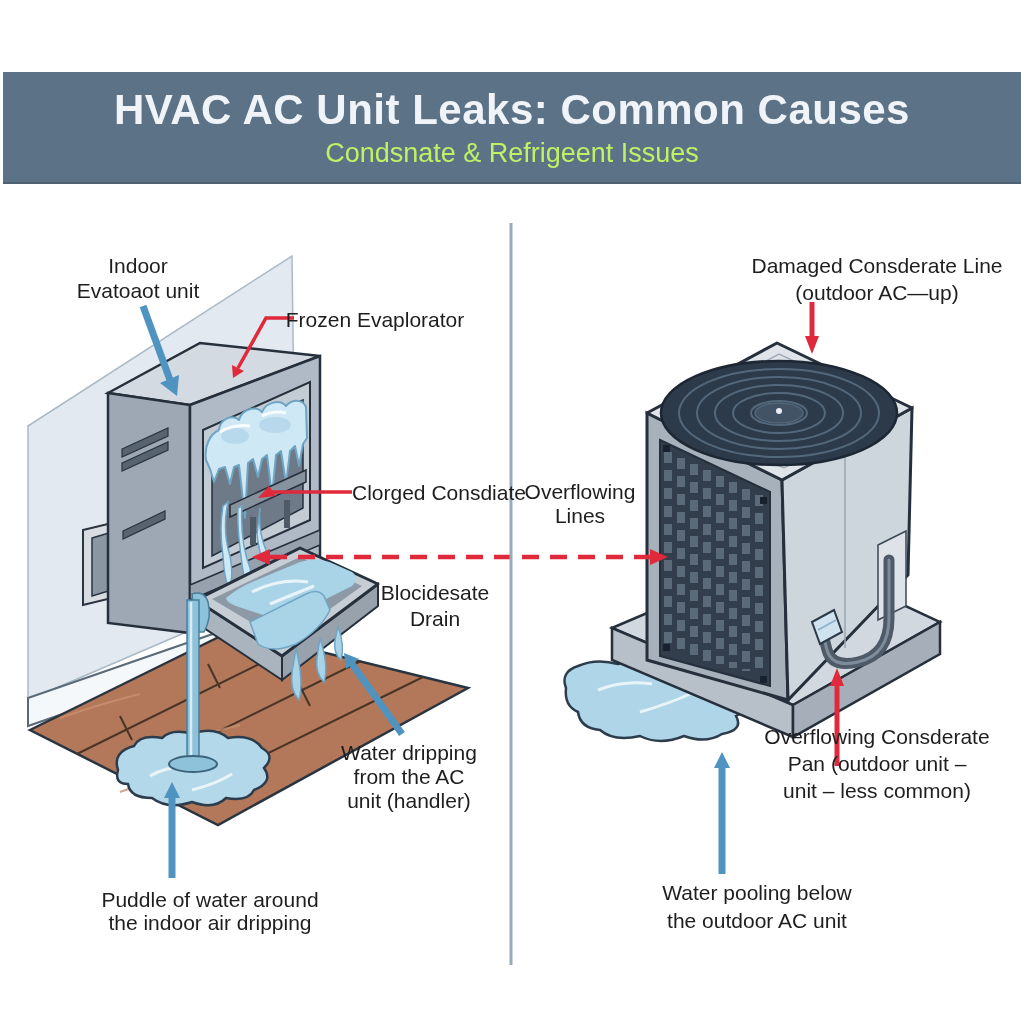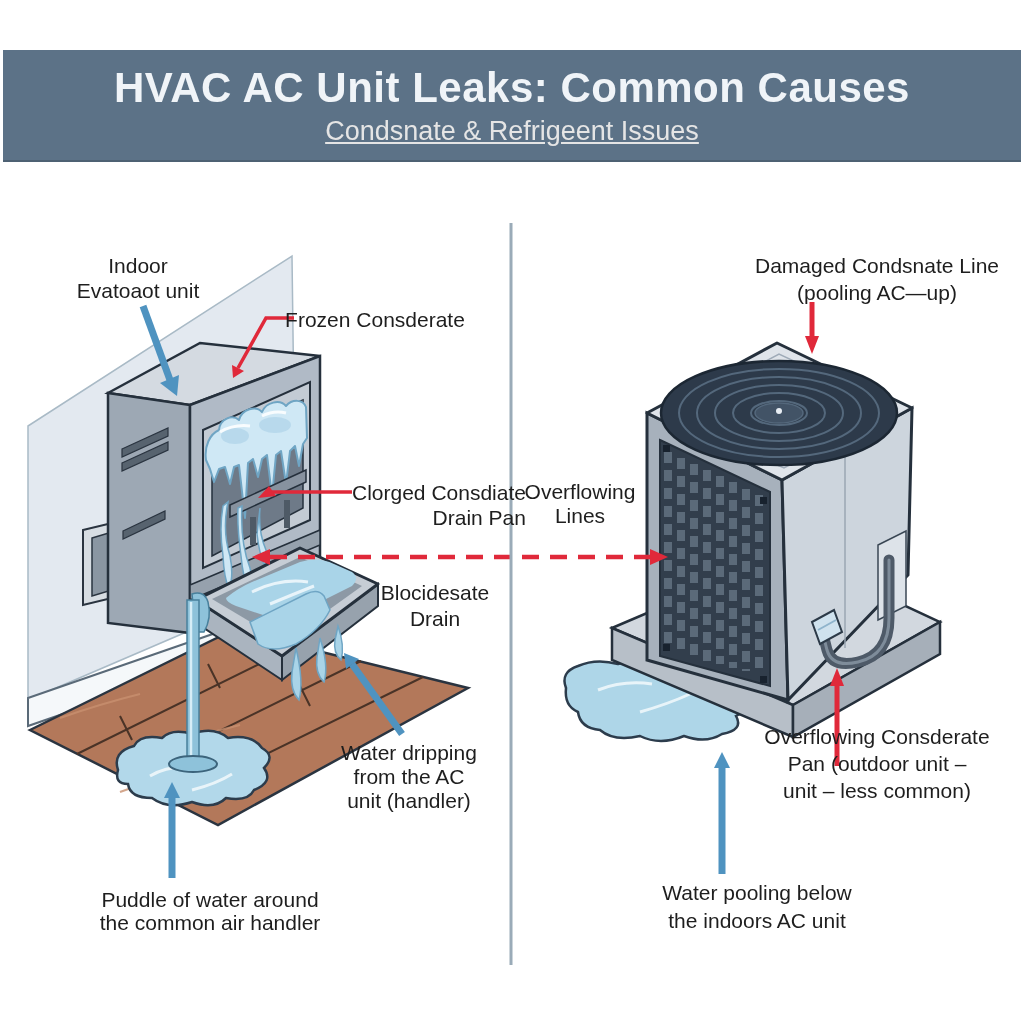--- a/index.html
+++ b/index.html
@@ -1,23 +1,23 @@
 <!DOCTYPE html>
 <html><head>
 <meta charset="utf-8">
 <style>
   html,body{margin:0;padding:0;background:#ffffff;}
   #stage{position:relative;width:1024px;height:1024px;background:#ffffff;overflow:hidden;
          font-family:"Liberation Sans",sans-serif;}
-  #header{position:absolute;left:3px;right:3px;top:50px;height:110px;background:#5c7287;
+  #header{position:absolute;left:3px;right:3px;top:72px;height:110px;background:#5c7287;
           border-bottom:2px solid #4d6173;text-align:center;}
   #title{position:absolute;left:0;right:0;top:14px;font-size:42px;font-weight:bold;
          letter-spacing:.5px;color:#f0f4f8;}
   #subtitle{position:absolute;left:0;right:0;top:66px;font-size:27px;font-weight:normal;
-            color:#e5e5e5;text-decoration:underline;}
+            color:#bef264;}
   #diagram{position:absolute;left:0;top:0;width:1024px;height:1024px;}
   .lbl{position:absolute;font-size:21px;line-height:25px;color:#1e1e1e;text-align:center;
        white-space:nowrap;}
   .lbl.c{transform:translateX(-50%);}
   .lbl.l{text-align:right;}
   .lbl span{display:block;}
 </style>
 </head>
 <body>
 
@@ -228,58 +228,57 @@
     <div id="title">HVAC AC Unit Leaks: Common Causes</div>
     <div id="subtitle">Condsnate &amp; Refrigeent Issues</div>
   </div>
 
   <div class="lbl c" style="left:138px;top:253px">
     <span>Indoor</span>
     <span>Evatoaot unit</span>
   </div>
 
   <div class="lbl c" style="left:375px;top:308px;line-height:24px">
-    <span>Frozen Consderate</span>
+    <span>Frozen Evaplorator</span>
   </div>
 
   <div class="lbl l" style="left:352px;top:480px">
     <span>Clorged Consdiate</span>
-    <span>Drain Pan</span>
   </div>
 
   <div class="lbl c" style="left:580px;top:480px;line-height:24px">
     <span>Overflowing</span>
     <span>Lines</span>
   </div>
 
   <div class="lbl c" style="left:435px;top:580px;line-height:26px">
     <span>Blocidesate</span>
     <span>Drain</span>
   </div>
 
   <div class="lbl c" style="left:409px;top:741px;line-height:24px">
     <span>Water dripping</span>
     <span>from the AC</span>
     <span>unit (handler)</span>
   </div>
 
   <div class="lbl c" style="left:210px;top:888px;line-height:23px">
     <span>Puddle of water around</span>
-    <span>the common air handler</span>
+    <span>the indoor air dripping</span>
   </div>
 
   <div class="lbl c" style="left:877px;top:252px;line-height:27px">
-    <span>Damaged Condsnate Line</span>
-    <span>(pooling AC—up)</span>
+    <span>Damaged Consderate Line</span>
+    <span>(outdoor AC—up)</span>
   </div>
 
   <div class="lbl c" style="left:877px;top:723px;line-height:27px">
     <span>Overflowing Consderate</span>
     <span>Pan (outdoor unit –</span>
     <span>unit – less common)</span>
   </div>
 
   <div class="lbl c" style="left:757px;top:879px;line-height:28px">
     <span>Water pooling below</span>
-    <span>the indoors AC unit</span>
+    <span>the outdoor AC unit</span>
   </div>
 
 </div>
 
 </body></html>

